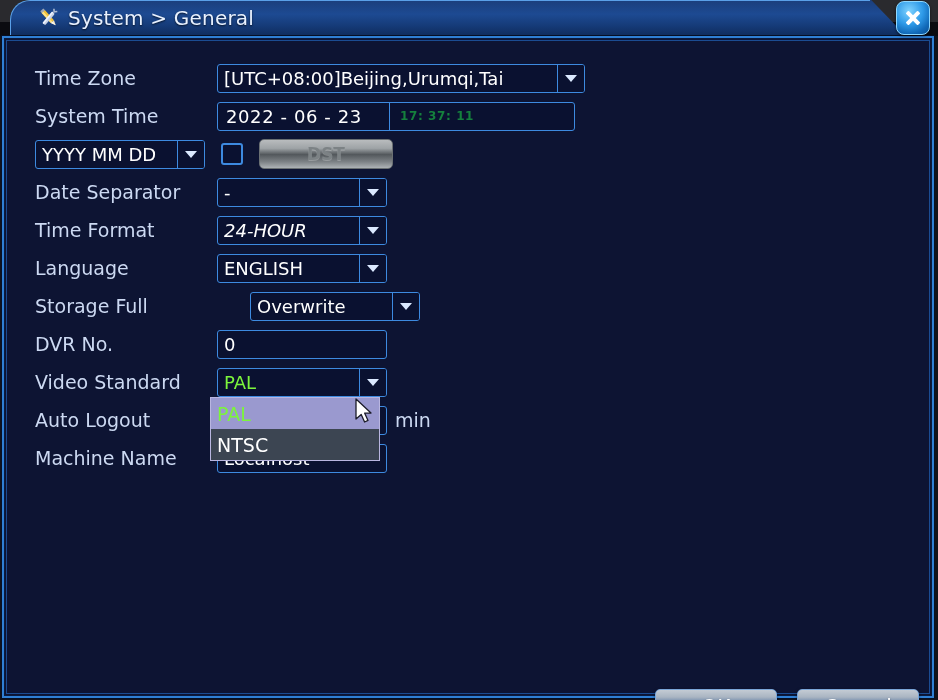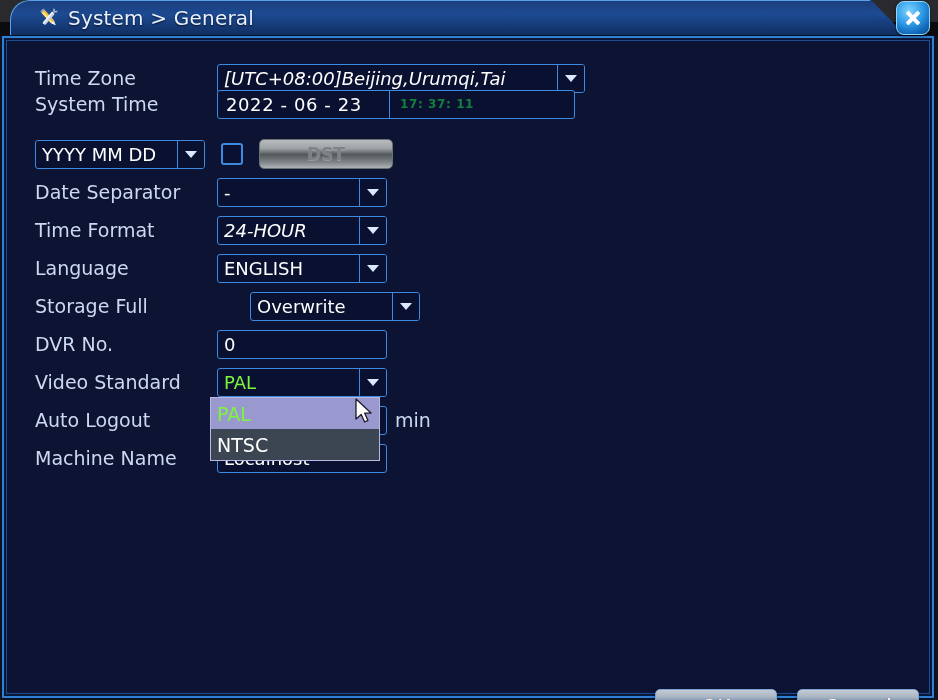--- a/index.html
+++ b/index.html
@@ -367,28 +367,28 @@
   </div>
 
   <div id="close-button" title="Close"></div>
 
   <div id="panel">
     <div id="panel-inner">
 
       <div class="row" style="top:22px;">
         <div class="label">Time Zone</div>
         <div class="field w-tz">
-          <div class="value" style="padding-right:28px;font-style:italic;">[UTC+08:00]Beijing,Urumqi,Tai</div>
-          <div class="arrow-btn">
-              <i></i>
-            </div>
-        </div>
-      </div>
-
-      <div class="row" style="top:48px;">
+          <div class="value" style="padding-right:28px;">[UTC+08:00]Beijing,Urumqi,Tai</div>
+          <div class="arrow-btn">
+              <i></i>
+            </div>
+        </div>
+      </div>
+
+      <div class="row" style="top:60px;">
         <div class="label">System Time</div>
         <div class="field w-time" id="system-time-field">
           <div class="seg-date">2022 - 06 - 23</div>
           <div class="seg-time">17: 37: 11</div>
         </div>
       </div>
 
       <div class="row" style="top:98px;">
         <div class="field w-sel">
           <div class="value" style="padding-right:28px;">YYYY MM DD</div>

